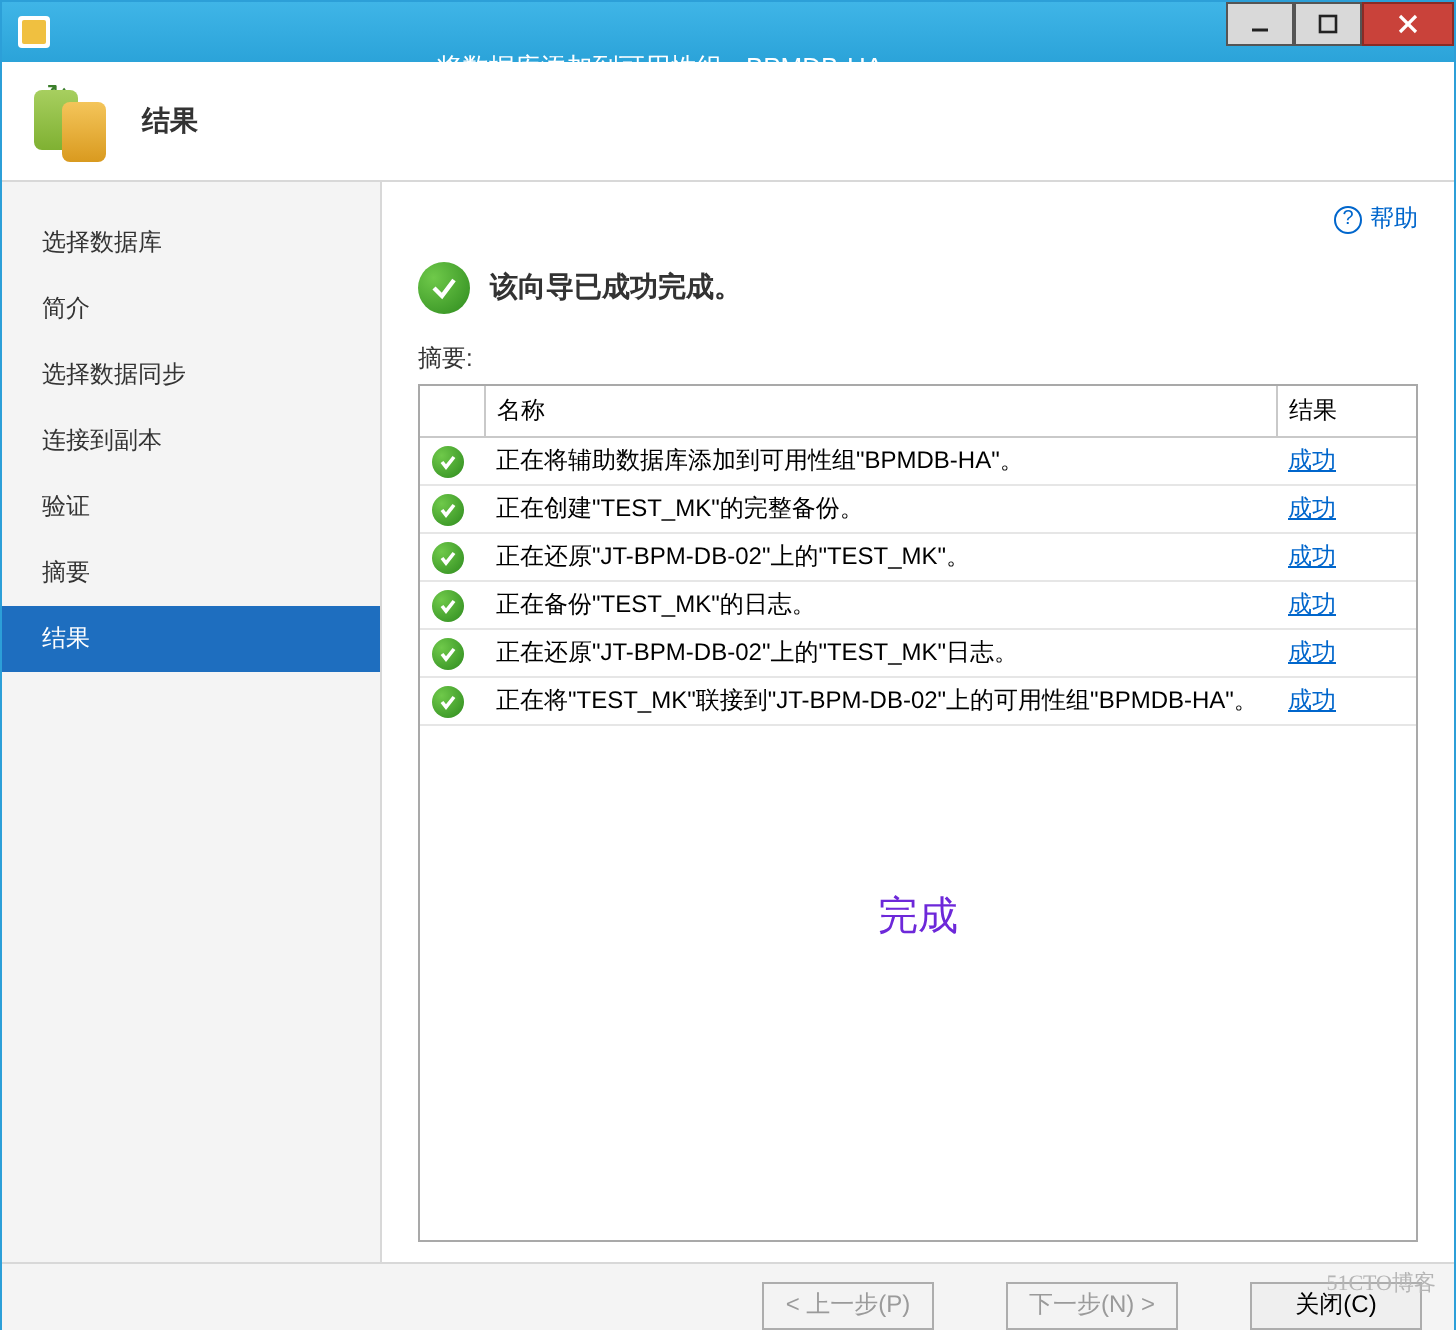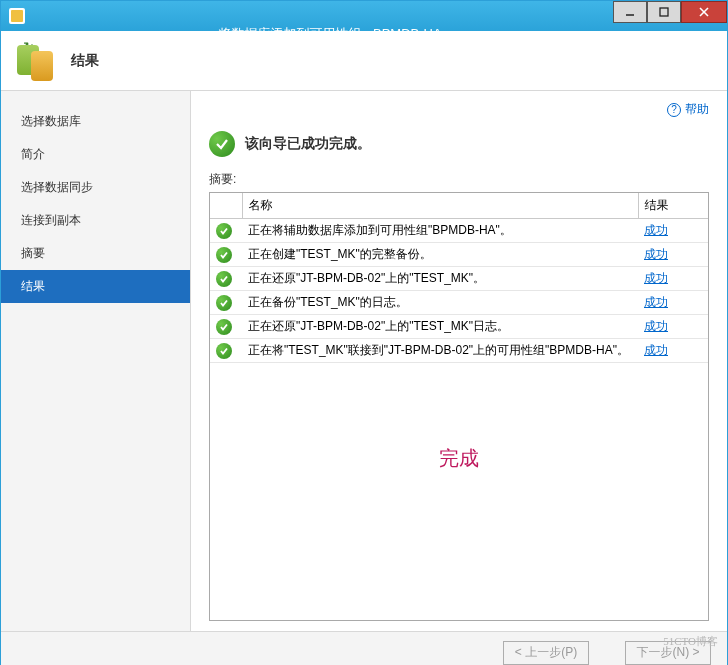--- a/index.html
+++ b/index.html
@@ -44,21 +44,21 @@
 .result-table table { width: 100%; border-collapse: collapse; }
 .result-table th { text-align: left; font-weight: normal; background: #fff; border-bottom: 1px solid #c9c9c9; padding: 4px 6px; font-size: 12px; }
 .result-table th.name-col { border-right: 1px solid #c9c9c9; }
 .result-table td { padding: 3px 6px; border-bottom: 1px solid #e6e6e6; vertical-align: middle; }
 .row-icon { width: 16px; height: 16px; border-radius: 50%; background: radial-gradient(circle at 30% 30%, #6fc94a, #2e8b1e); display: inline-flex; align-items: center; justify-content: center; vertical-align: middle; margin-right: 4px; }
 .row-icon svg { width: 10px; height: 10px; }
 .result-link { color: #0066cc; text-decoration: underline; cursor: pointer; }
 .col-icon { width: 22px; }
 .col-result { width: 70px; }
 
-.done-text { position: absolute; left: 50%; top: 62%; transform: translate(-50%, -50%); color: #be185d; font-size: 20px; pointer-events: none; }
+.done-text { position: absolute; left: 50%; top: 62%; transform: translate(-50%, -50%); color: #6d28d9; font-size: 20px; pointer-events: none; }
 
 .footer { height: 42px; border-top: 1px solid #d8d8d8; display: flex; justify-content: flex-end; align-items: center; padding-right: 16px; gap: 8px; background: #f4f4f4; }
 .footer button { min-width: 86px; height: 24px; font-size: 12px; background: #efefef; border: 1px solid #adadad; cursor: default; padding: 0 8px; margin-left: 28px; }
 .footer button:disabled { color: #9a9a9a; background: #f3f3f3; }
 
 .watermark { position: absolute; right: 10px; bottom: 16px; font-size: 11px; color: #b5b5b5; font-family: Liberation Serif, serif; }
 </style>
 </head>
 <body>
 
@@ -96,20 +96,21 @@
     <div class="header-title">结果</div>
   </div>
 
   <div class="body-area">
 
     <div class="sidebar">
       <div class="sidebar-item">选择数据库</div>
       <div class="sidebar-item">简介</div>
       <div class="sidebar-item">选择数据同步</div>
       <div class="sidebar-item">连接到副本</div>
+      <div class="sidebar-item">验证</div>
       <div class="sidebar-item">摘要</div>
       <div class="sidebar-item active">结果</div>
     </div>
 
     <div class="content">
 
       <div class="help-link">
         <span class="help-icon">?</span>
         <span>帮助</span>
       </div>
@@ -194,17 +195,18 @@
         <div class="done-text">完成</div>
       </div>
 
     </div>
 
   </div>
 
   <div class="footer">
     <button disabled="">&lt; 上一步(P)</button>
     <button disabled="">下一步(N) &gt;</button>
+    <button>关闭(C)</button>
   </div>
 
 </div>
 
 <div class="watermark">51CTO博客</div>
 
 </body></html>

